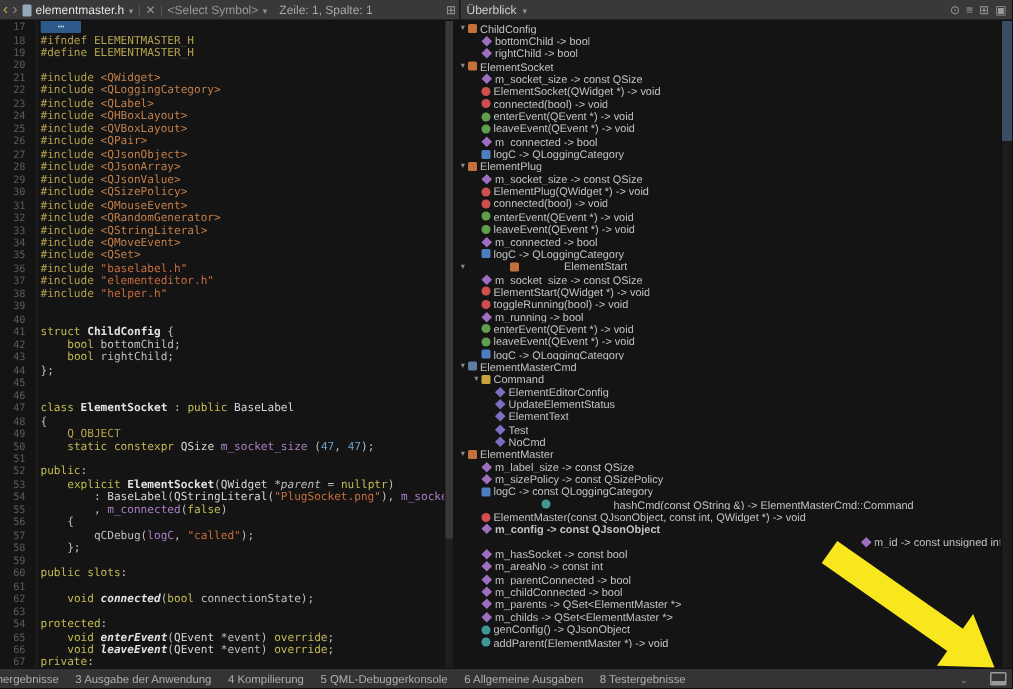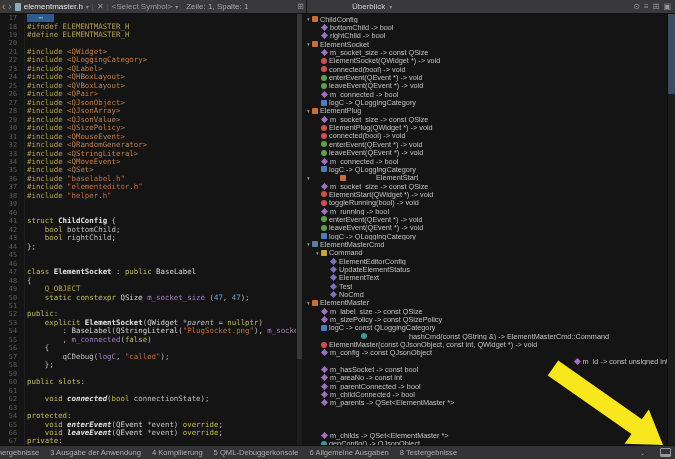--- a/index.html
+++ b/index.html
@@ -4,21 +4,21 @@
 <style>
   html,body{margin:0;padding:0;background:#000;}
   #app{position:relative;width:675px;height:459px;background:#141414;overflow:hidden;
        font-family:"Liberation Sans",sans-serif;-webkit-font-smoothing:antialiased;}
 
   
   .toolbar{position:absolute;top:0;left:0;width:675px;height:13px;background:#39393b;
            border-bottom:1px solid #111;display:flex;font-size:8px;color:#b5b5b5;}
   .tb-left{width:302px;display:flex;align-items:center;gap:3px;padding:0 2px;overflow:hidden;
            border-right:1px solid #161616;}
-  .tb-right{flex:1;display:flex;align-items:center;gap:4px;padding:0 4px;overflow:hidden;margin-left:41px;}
+  .tb-right{flex:1;display:flex;align-items:center;gap:4px;padding:0 4px;overflow:hidden;}
   .nav-btn{font-size:10px;line-height:10px;color:#8f8f8f;cursor:default;}
   .nav-back{color:#c9a84c;}
   .doc-icon{width:6px;height:8px;background:#93a9b8;border-radius:1px;flex:none;}
   .fname{color:#e2e2e2;white-space:nowrap;}
   .sep{color:#5a5a5a;}
   .symsel{color:#9a9a9a;white-space:nowrap;}
   .carat{font-size:6px;color:#8f8f8f;}
   .pos{color:#a8a8a8;margin-left:5px;white-space:nowrap;}
   .spacer{flex:1;}
   .hdr-icon{color:#9a9a9a;font-size:8px;line-height:8px;}
@@ -211,28 +211,28 @@
         <div class="orow" style="padding-left: 20px; align-items: center;"><span class="arrow"></span><span class="oicon ic-enumval"></span><span class="olabel">UpdateElementStatus</span></div>
         <div class="orow" style="padding-left: 20px;"><span class="arrow"></span><span class="oicon ic-enumval"></span><span class="olabel">ElementText</span></div>
         <div class="orow" style="padding-left: 20px;"><span class="arrow"></span><span class="oicon ic-enumval"></span><span class="olabel">Test</span></div>
         <div class="orow" style="padding-left: 20px;"><span class="arrow"></span><span class="oicon ic-enumval"></span><span class="olabel">NoCmd</span></div>
         <div class="orow" style="padding-left: 2px;"><span class="arrow">▾</span><span class="oicon ic-class"></span><span class="olabel">ElementMaster</span></div>
         <div class="orow" style="padding-left: 11px;"><span class="arrow"></span><span class="oicon ic-var"></span><span class="olabel">m_label_size -&gt; const QSize</span></div>
         <div class="orow" style="padding-left: 11px;"><span class="arrow"></span><span class="oicon ic-var"></span><span class="olabel">m_sizePolicy -&gt; const QSizePolicy</span></div>
         <div class="orow" style="padding-left: 11px;"><span class="arrow"></span><span class="oicon ic-log"></span><span class="olabel">logC -&gt; const QLoggingCategory</span></div>
         <div class="orow" style="padding-left: 11px; gap: 40px;"><span class="arrow"></span><span class="oicon ic-method-pub"></span><span class="olabel">hashCmd(const QString &amp;) -&gt; ElementMasterCmd::Command</span></div>
         <div class="orow" style="padding-left: 11px;"><span class="arrow"></span><span class="oicon ic-method"></span><span class="olabel">ElementMaster(const QJsonObject, const int, QWidget *) -&gt; void</span></div>
-        <div class="orow" style="padding-left: 11px;"><span class="arrow"></span><span class="oicon ic-var"></span><span class="olabel">m_config -&gt; const QJsonObject</span></div>
+        <div class="orow" style="padding-left: 11px; font-weight: bold;"><span class="arrow"></span><span class="oicon ic-var"></span><span class="olabel">m_config -&gt; const QJsonObject</span></div>
         <div class="orow" style="padding-left: 11px; justify-content: flex-end;"><span class="arrow"></span><span class="oicon ic-var"></span><span class="olabel">m_id -&gt; const unsigned int</span></div>
         <div class="orow" style="padding-left: 11px;"><span class="arrow"></span><span class="oicon ic-var"></span><span class="olabel">m_hasSocket -&gt; const bool</span></div>
         <div class="orow" style="padding-left: 11px;"><span class="arrow"></span><span class="oicon ic-var"></span><span class="olabel">m_areaNo -&gt; const int</span></div>
         <div class="orow" style="padding-left: 11px;"><span class="arrow"></span><span class="oicon ic-var"></span><span class="olabel">m_parentConnected -&gt; bool</span></div>
         <div class="orow" style="padding-left: 11px;"><span class="arrow"></span><span class="oicon ic-var"></span><span class="olabel">m_childConnected -&gt; bool</span></div>
         <div class="orow" style="padding-left: 11px;"><span class="arrow"></span><span class="oicon ic-var"></span><span class="olabel">m_parents -&gt; QSet&lt;ElementMaster *&gt;</span></div>
-        <div class="orow" style="padding-left: 11px; margin-top: 24px;"><span class="arrow"></span><span class="oicon ic-var"></span><span class="olabel">m_childs -&gt; QSet&lt;ElementMaster *&gt;</span></div>
+        <div class="orow" style="padding-left: 11px;"><span class="arrow"></span><span class="oicon ic-var"></span><span class="olabel">m_childs -&gt; QSet&lt;ElementMaster *&gt;</span></div>
         <div class="orow" style="padding-left: 11px;"><span class="arrow"></span><span class="oicon ic-method-pub"></span><span class="olabel">genConfig() -&gt; QJsonObject</span></div>
         <div class="orow" style="padding-left: 11px;"><span class="arrow"></span><span class="oicon ic-method-pub"></span><span class="olabel">addParent(ElementMaster *) -&gt; void</span></div>
       </div>
   </div>
 
   <div class="oscroll">
     <div class="othumb"></div>
   </div>
 
   <div class="statusbar">

